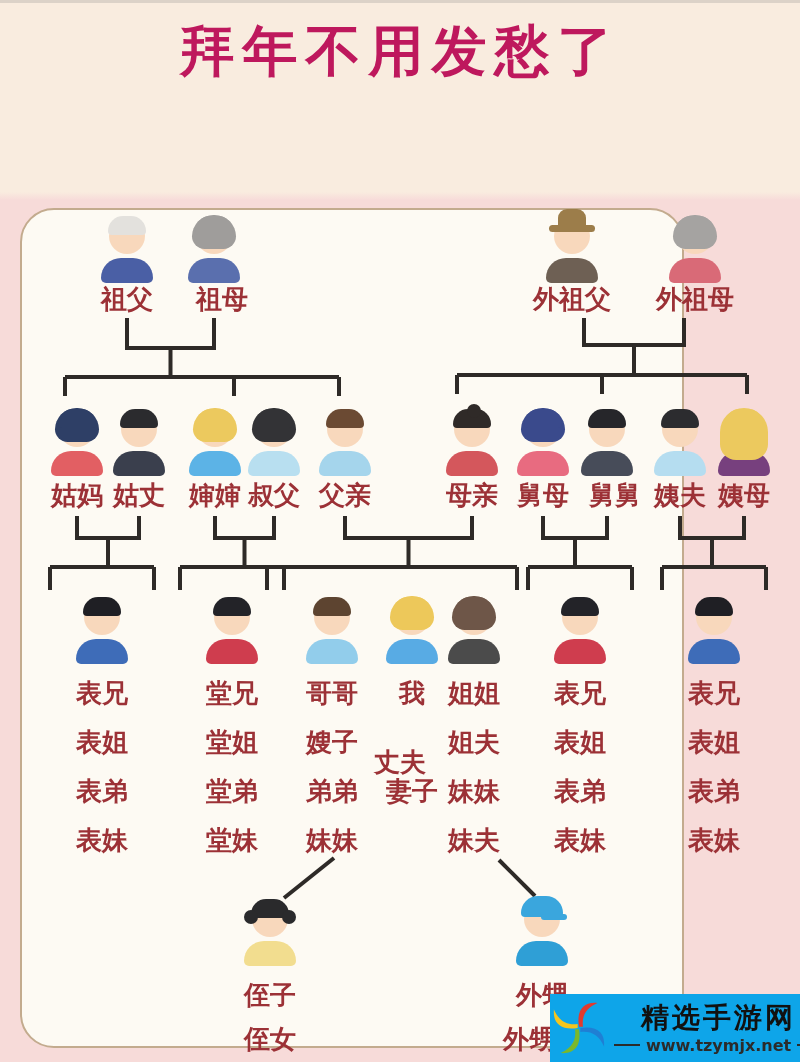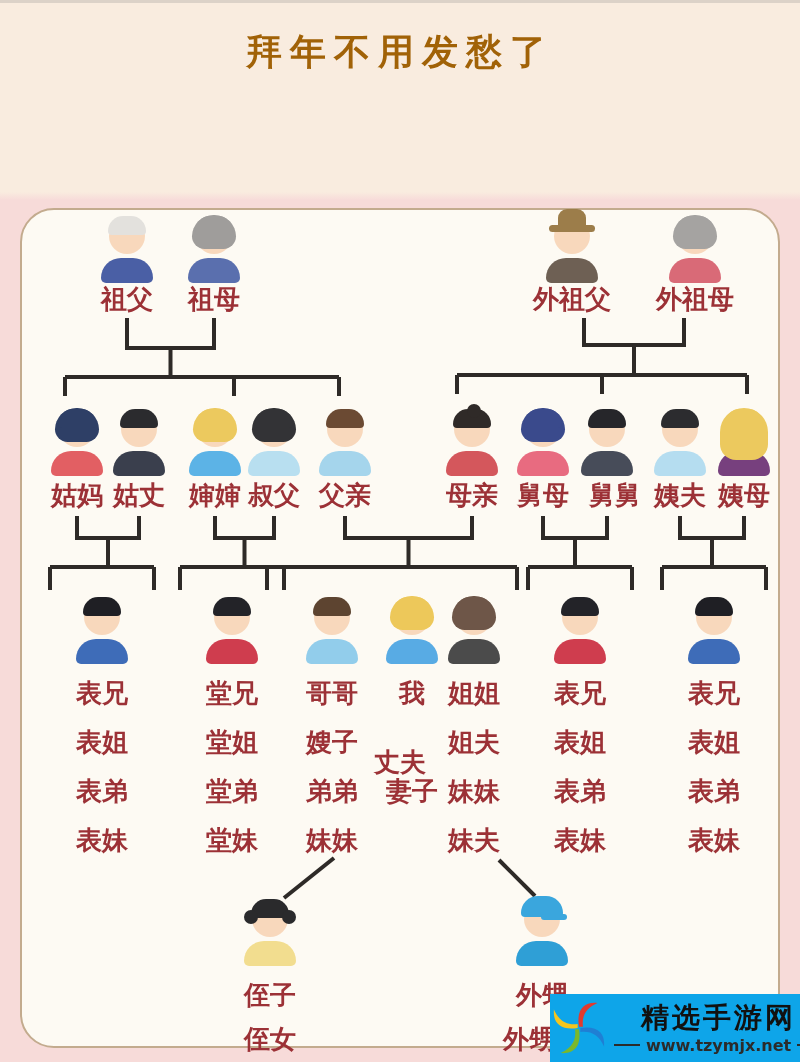--- a/index.html
+++ b/index.html
@@ -8,25 +8,25 @@
     font-family:"DejaVu Sans",sans-serif;
     background:linear-gradient(#f9ecdf 0,#f9ecdf 192px,#f7dbd9 200px,#f7dbd9 100%);
   }
   .top-edge{position:absolute;top:0;left:0;width:800px;height:3px;background:#b9b3ae;opacity:.45;}
   .hdr{position:absolute;left:0;top:22px;width:800px;text-align:center;}
   .title{
     font-family:"Liberation Serif",serif;font-weight:900;font-size:76px;line-height:96px;
     color:#1b1613;letter-spacing:6px;
   }
   .subtitle{
-    font-family:"Liberation Serif",serif;font-weight:900;font-size:36px;line-height:52px;
-    color:#a16207;letter-spacing:8px;margin-top:4px;
+    font-family:"Liberation Serif",serif;font-weight:900;font-size:55px;line-height:52px;
+    color:#be185d;letter-spacing:8px;margin-top:4px;
   }
   .panel{
-    position:absolute;left:20px;top:208px;width:760px;height:840px;
+    position:absolute;left:20px;top:208px;width:664px;height:840px;
     background:#fdfaf3;border:2px solid #c3ab8e;border-radius:34px;box-sizing:border-box;
   }
   .lines{position:absolute;left:0;top:0;}
   
   .avatar{position:absolute;width:58px;height:66px;transform:translateX(-50%);}
   .av-head{position:absolute;left:11px;top:1px;width:36px;height:36px;border-radius:50%;
     background:var(--skin,#f8d8bc);z-index:2;}
   .av-head::before{content:'';position:absolute;left:-1px;top:-2px;width:38px;height:19px;
     background:var(--hair);border-radius:19px 19px 5px 5px;}
   .av-body{position:absolute;left:3px;bottom:0;width:52px;height:25px;
@@ -97,21 +97,21 @@
   </svg>
 <div class="avatar hair-short" style="left: 105px; top: 7px; --hair: #e3e1dd; --shirt: #4a5fa5;">
       <div class="av-head"></div>
       <div class="av-body"></div>
     </div>
     <div class="p-label" style="left: 105px; top: 74px;">祖父</div>
     <div class="avatar hair-bob" style="left: 192px; top: 7px; --hair: #9f9d9b; --shirt: #5a6fae;">
       <div class="av-head"></div>
       <div class="av-body"></div>
     </div>
-    <div class="p-label" style="left: 192px; top: 74px;">祖母</div>
+    <div class="p-label" style="left: 200px; top: 74px;">祖母</div>
     <div class="avatar hair-hat" style="left: 550px; top: 7px; --hair: #9c7d4a; --shirt: #6e6054;">
       <div class="av-head"></div>
       <div class="av-body"></div>
     </div>
     <div class="p-label" style="left: 550px; top: 74px;">外祖父</div>
     <div class="avatar hair-bob" style="left: 673px; top: 7px; --hair: #a5a3a1; --shirt: #d96a77;">
       <div class="av-head"></div>
       <div class="av-body"></div>
     </div>
     <div class="p-label" style="left: 673px; top: 74px;">外祖母</div>

